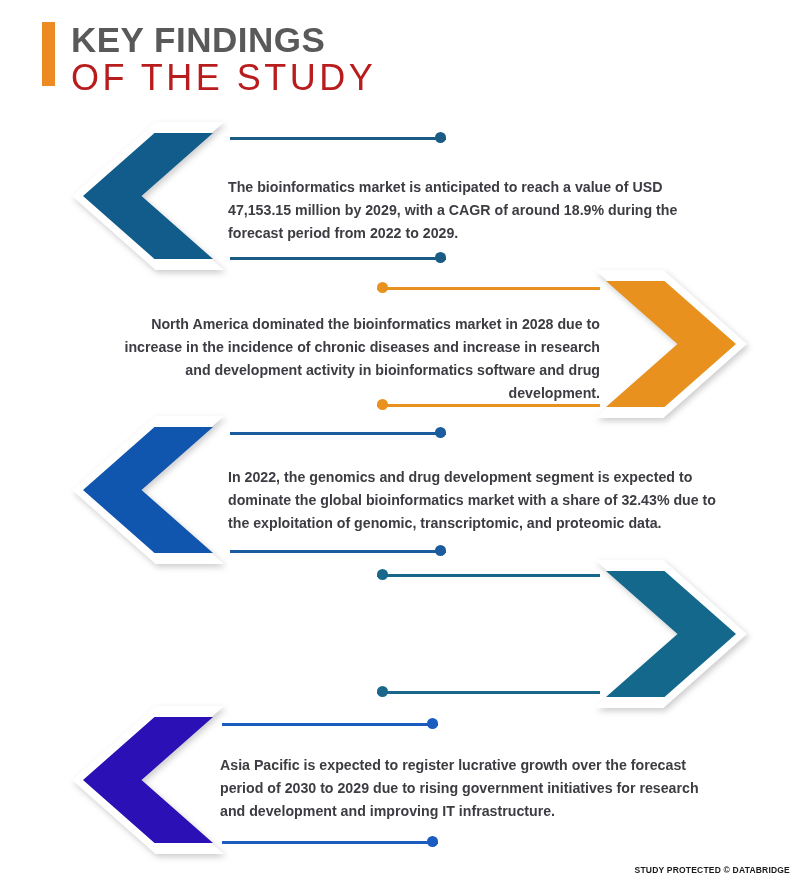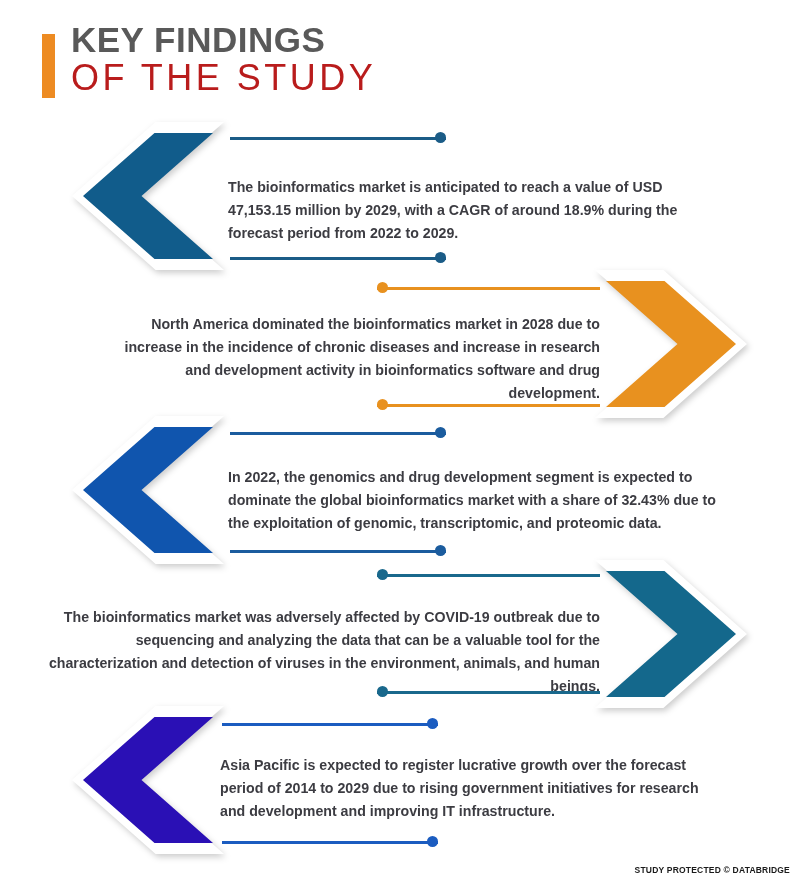--- a/index.html
+++ b/index.html
@@ -14,21 +14,21 @@
     font-family: "Liberation Sans", sans-serif;
     overflow: hidden;
   }
 
   
   .header {
     position: absolute;
     left: 42px;
     top: 22px;
     display: flex;
-    align-items: flex-end;
+    align-items: flex-start;
   }
   .header-bar {
     width: 13px;
     background: #ED8B22;
     margin-right: 16px;
     height: 64px;
     flex: none;
   }
   .header-text {
     display: flex;
@@ -204,36 +204,35 @@
 
 <div class="row" style="top:560px;">
   <div class="chev-wrap chev-right">
     <div class="chev-outline"></div>
     <div class="chev-fill" style="background: rgb(20, 104, 140);"></div>
   </div>
   <div class="conn dot-left" style="left:377px; top:9px; width:223px;">
     <div class="line" style="background: rgb(25, 104, 140);"></div>
     <div class="dot" style="background: rgb(25, 104, 140);"></div>
   </div>
-  <div class="body-text align-right" style="left:30px; top:46px; width:570px;">The bioinformatics market was adversely affected by COVID-19 outbreak due to sequencing and analyzing the data that can be a valuable tool for the characterization and detection of viruses in the environment, animals, and human beings.</div>
   <div class="conn dot-left" style="left:377px; top:126px; width:223px;">
     <div class="line" style="background: rgb(25, 104, 140);"></div>
     <div class="dot" style="background: rgb(25, 104, 140);"></div>
   </div>
 </div>
 
 <div class="row" style="top:706px;">
   <div class="chev-wrap chev-left">
     <div class="chev-outline"></div>
     <div class="chev-fill" style="background: rgb(42, 16, 181);"></div>
   </div>
   <div class="conn dot-right" style="left:222px; top:12px; width:216px;">
     <div class="line" style="background: rgb(27, 92, 192);"></div>
     <div class="dot" style="background: rgb(27, 92, 192);"></div>
   </div>
-  <div class="body-text align-left" style="left:220px; top:48px; width:506px;">Asia Pacific is expected to register lucrative growth over the forecast period of 2014 to 2029 due to rising government initiatives for research and development and improving IT infrastructure.</div>
+  <div class="body-text align-left" style="left:220px; top:48px; width:506px;">Asia Pacific is expected to register lucrative growth over the forecast period of 2030 to 2029 due to rising government initiatives for research and development and improving IT infrastructure.</div>
   <div class="conn dot-right" style="left:222px; top:130px; width:216px;">
     <div class="line" style="background: rgb(27, 92, 192);"></div>
     <div class="dot" style="background: rgb(27, 92, 192);"></div>
   </div>
 </div>
 
 <div class="footer">STUDY PROTECTED © DATABRIDGE</div>
 
 </body></html>

